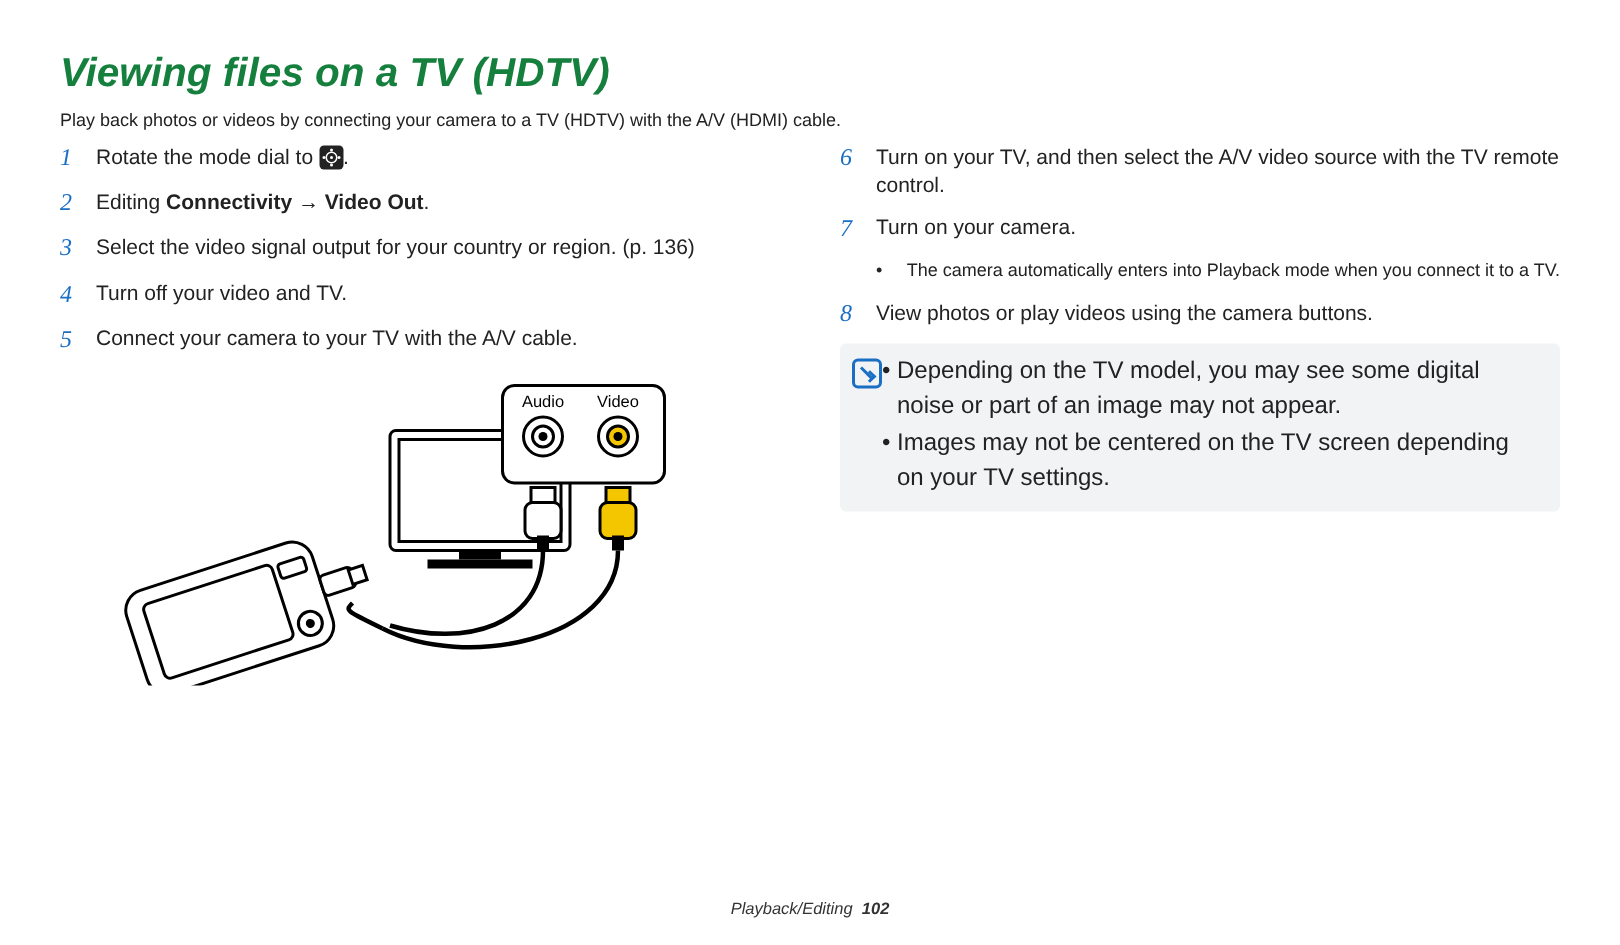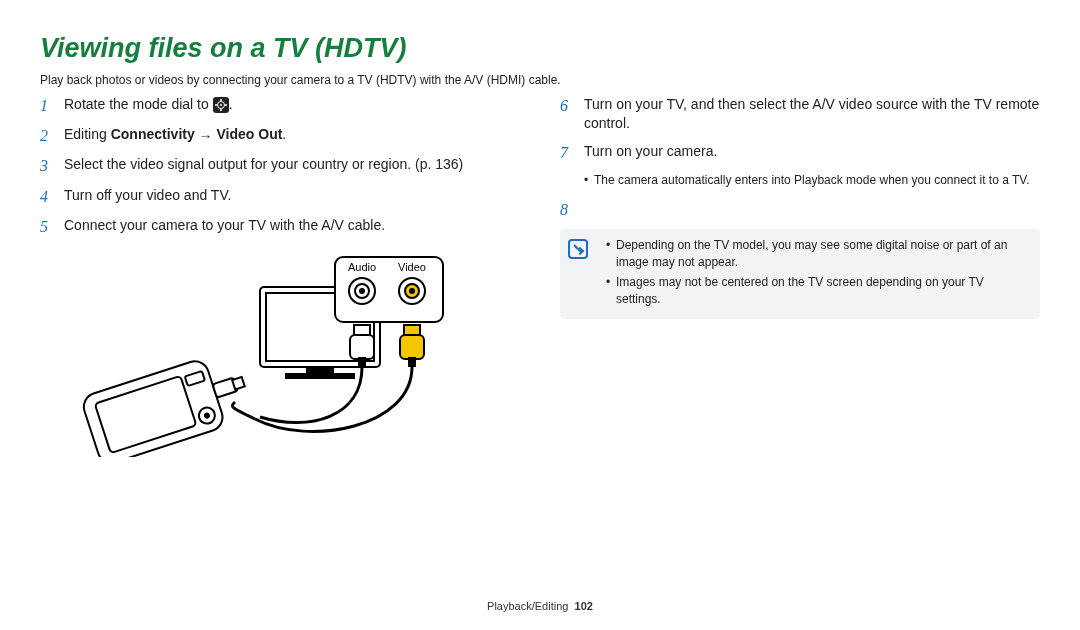--- a/index.html
+++ b/index.html
@@ -72,31 +72,32 @@
     box-shadow: 0 -5px 0 #fff, 0 5px 0 #fff, -5px 0 0 #fff, 5px 0 0 #fff;
   }
   .diagram {
     margin-top: 6px;
     margin-left: 20px;
   }
   .sub-bullets {
     margin: 4px 0 10px 24px;
     padding: 0;
     font-size: 12px;
+    text-align: right;
   }
   .sub-bullets li { margin-bottom: 3px; list-style: none; position: relative; padding-left: 10px;}
   .sub-bullets li::before { content: "•"; position: absolute; left: 0; }
   .note-box {
     display: flex;
     background: #f2f3f4;
     border-radius: 4px;
     padding: 8px 12px 8px 8px;
     margin-top: 8px;
-    gap: 18px;
-    font-size: 12px;
+    gap: 0;
+    font-size: 16px;
   }
   .note-icon {
     width: 20px; height: 20px;
     border: 2px solid #1a6fc4;
     border-radius: 4px;
     flex-shrink: 0;
     position: relative;
     margin-top: 2px;
   }
   .note-icon::before {
@@ -120,20 +121,21 @@
   .note-list { margin:0; padding:0; }
   .note-list li { list-style:none; position:relative; padding-left:10px; margin-bottom:3px;}
   .note-list li::before { content:"•"; position:absolute; left:0; }
   .footer {
     position: absolute;
     bottom: 16px;
     left: 0; right: 0;
     text-align: center;
     font-size: 11px;
     color: #333;
+    font-style: italic;
   }
   .footer .pn { font-weight: 700; }
   .av-label { font-size: 11px; }
 </style>
 </head>
 <body>
 
 <h1 class="title">Viewing files on a TV (HDTV)</h1>
 <div class="intro">Play back photos or videos by connecting your camera to a TV (HDTV) with the A/V (HDMI) cable.</div>
 
@@ -231,20 +233,21 @@
     <div class="step">
       <div class="step-num">7</div>
       <div class="step-text">Turn on your camera.</div>
     </div>
     <ul class="sub-bullets">
       <li>The camera automatically enters into Playback mode when you connect it to a TV.</li>
     </ul>
 
     <div class="step">
       <div class="step-num">8</div>
+      <div class="step-text">View photos or play videos using the camera buttons.</div>
     </div>
 
     <div class="note-box">
       <div class="note-icon"></div>
       <ul class="note-list">
         <li>Depending on the TV model, you may see some digital noise or part of an image may not appear.</li>
         <li>Images may not be centered on the TV screen depending on your TV settings.</li>
       </ul>
     </div>
 

